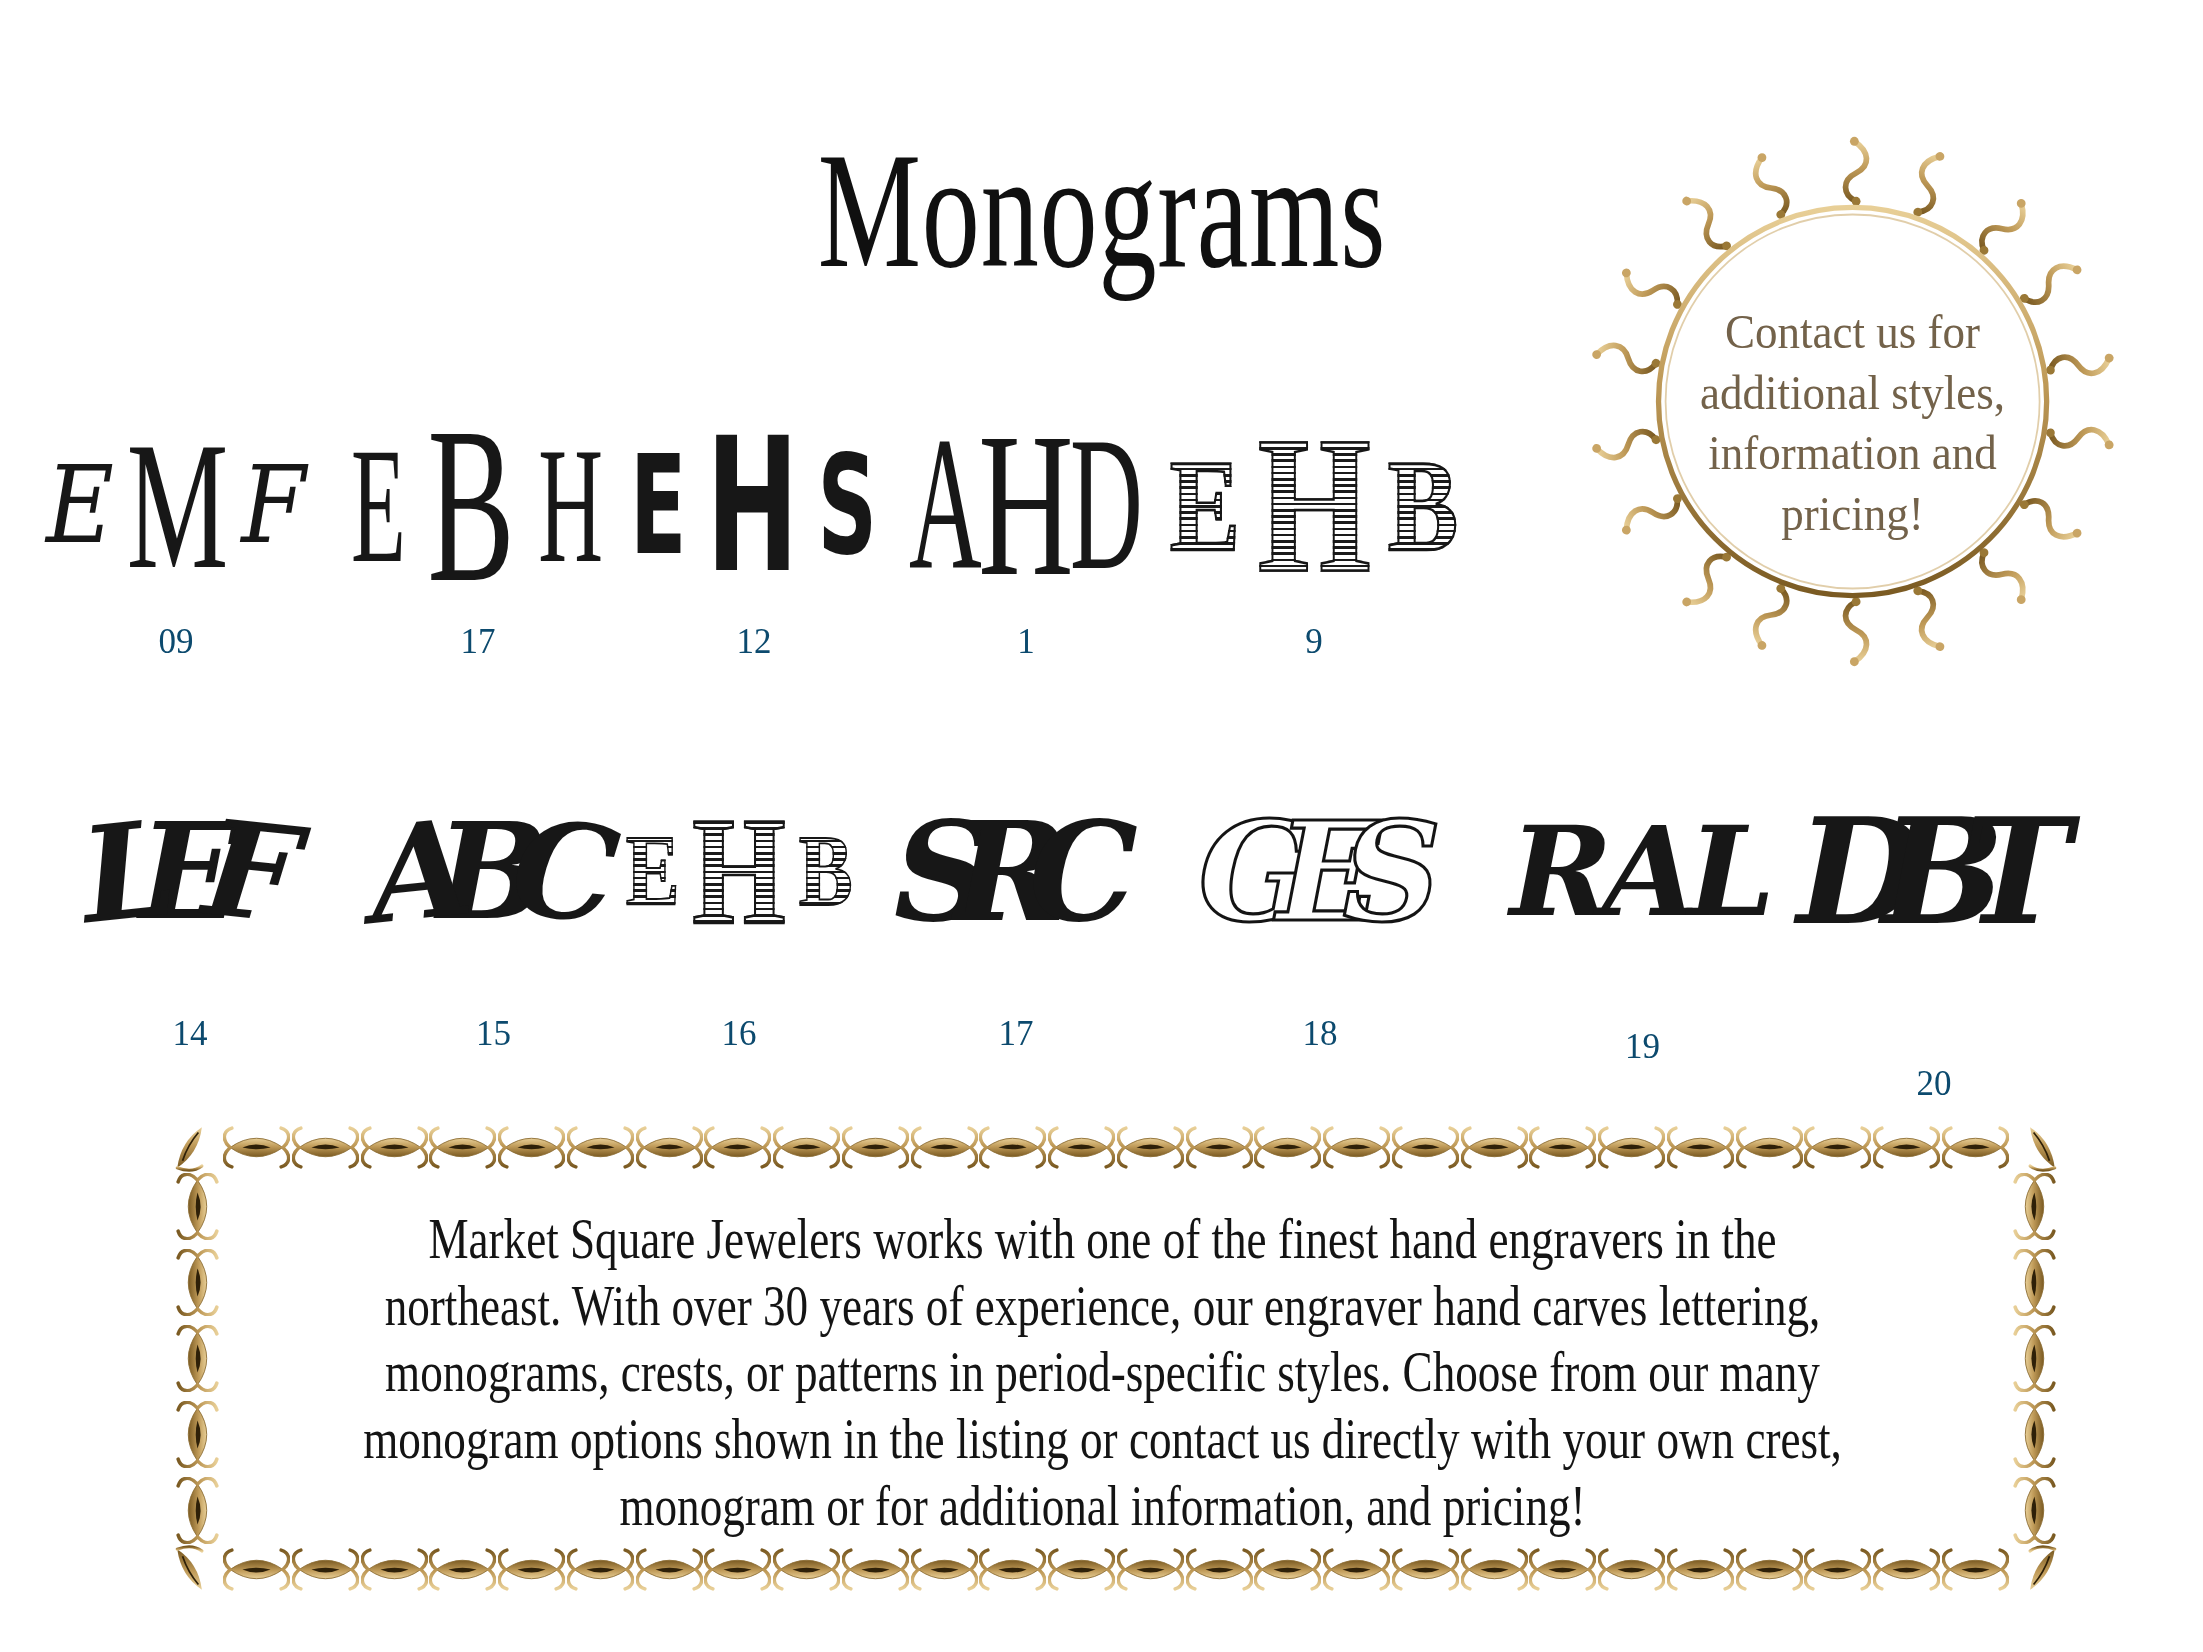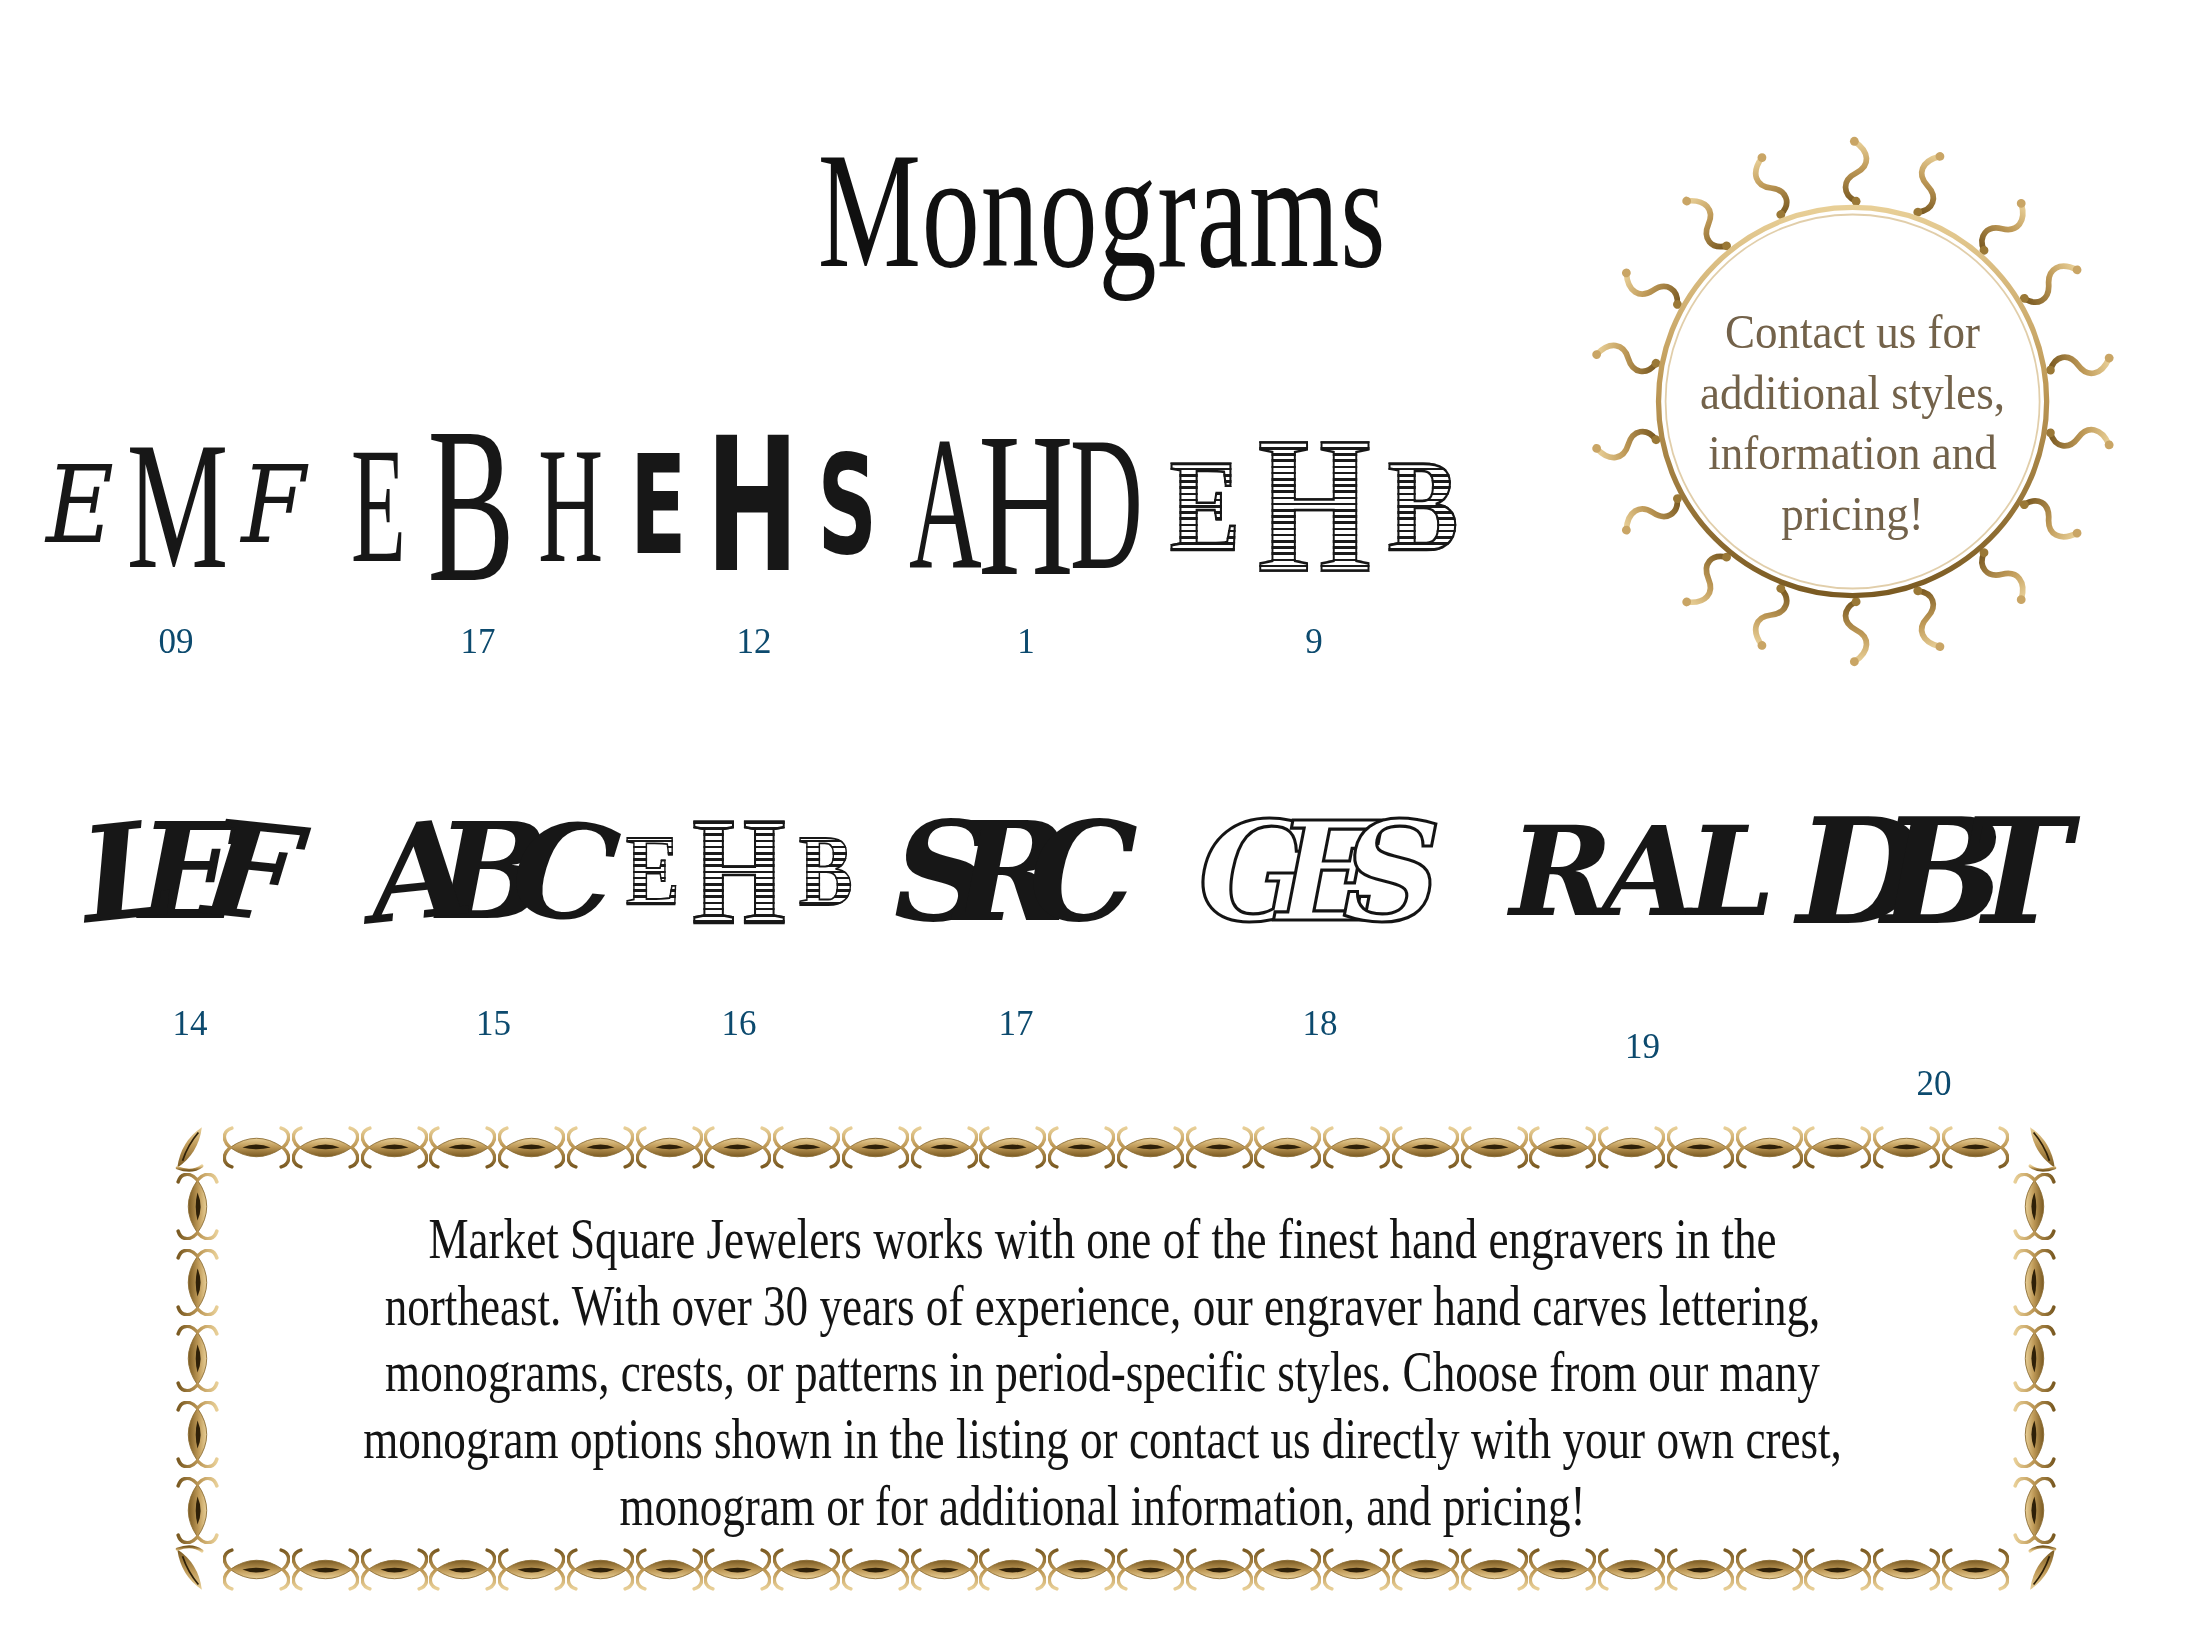--- a/index.html
+++ b/index.html
@@ -18,21 +18,21 @@
               font:400 45px/56px "Liberation Serif",serif;color:#73624a;
               transform:scaleY(1.08);transform-origin:50% 0;}
 
   
   .mg{position:absolute;width:282px;display:flex;flex-direction:column;align-items:center;margin:0;}
   .row1 .mg{top:388px;}
   .row2 .mg{top:754px;}
   .art{height:234px;display:flex;align-items:center;justify-content:center;color:#171717;}
   .l{display:inline-block;line-height:1;}
   .num{font:400 35px "Liberation Serif",serif;color:#0c4a6e;margin-top:0;}
-  .row2 .num{margin-top:16px;}
+  .row2 .num{margin-top:26px;}
   .mg-19 .num{margin-top:39px;}
   .mg-20 .num{margin-top:76px;}
   .mg-15{width:335px;}
   .mg-19{width:371px;}
 
   
   .s-fancy .l0,.s-fancy .l2{font:italic 400 93px "DejaVu Serif",serif;transform:scaleY(1.15);}
   .s-fancy .l1{font:400 163px "Liberation Serif",serif;transform:scale(.7,1.12);margin:0 -8.8px;}
   
   .s-tall .l0,.s-tall .l2{font:400 132px "Liberation Serif",serif;transform:scale(.68,1.25);}

